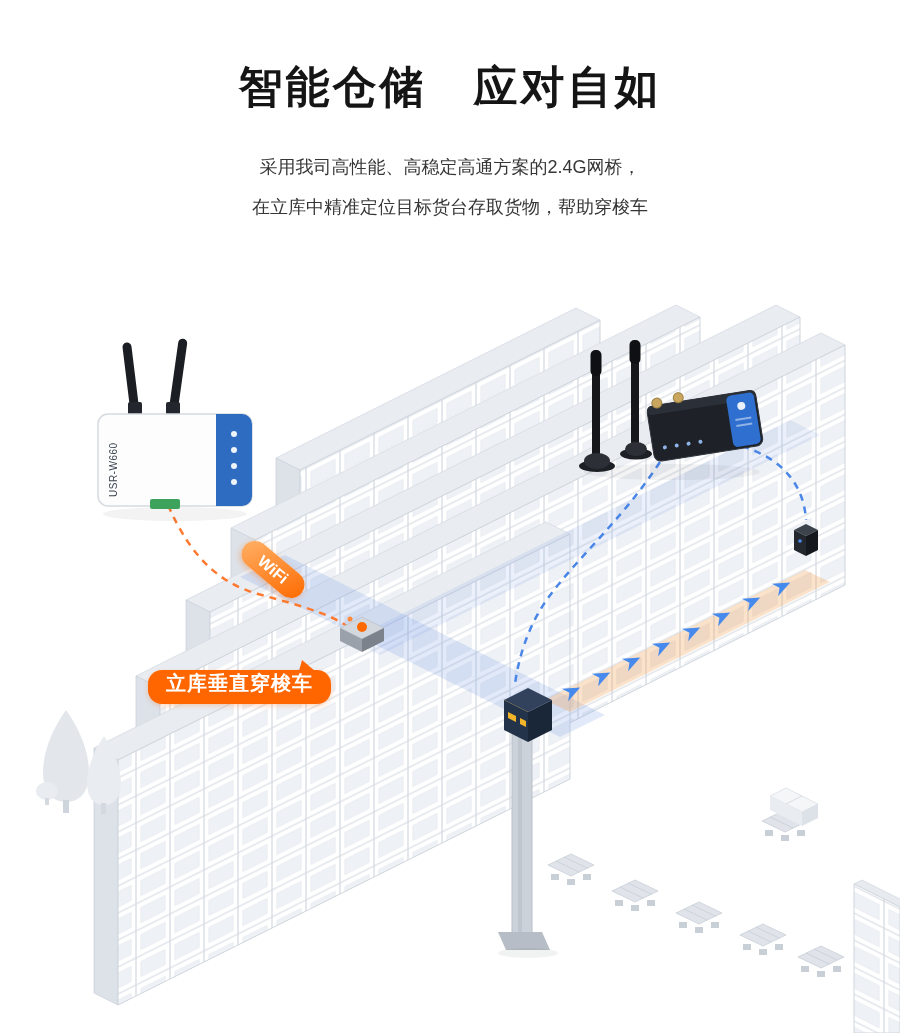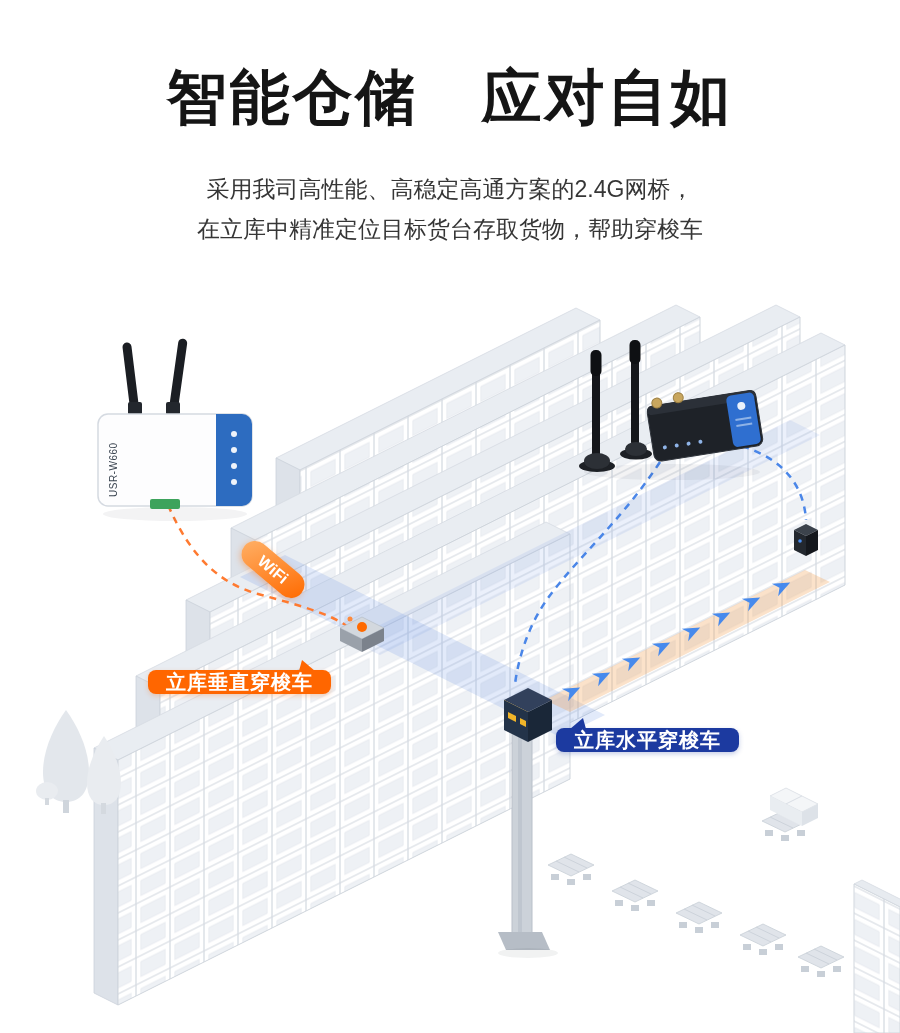--- a/index.html
+++ b/index.html
@@ -1,28 +1,28 @@
 <!DOCTYPE html>
 <html><head>
 <meta charset="utf-8">
 <style>
   html,body{margin:0;padding:0;background:#fff;}
   .page{position:relative;width:900px;height:1033px;background:#ffffff;overflow:hidden;
         font-family:"Liberation Sans",sans-serif;}
   .header{position:absolute;top:58px;left:0;width:100%;text-align:center;z-index:5;}
-  .page-title{font-size:60px;font-weight:800;color:#151515;letter-spacing:3px;margin:0 0 30px 0;}
-  .desc-line{font-size:23px;color:#363636;line-height:40px;}
+  .page-title{font-size:44px;font-weight:800;color:#151515;letter-spacing:3px;margin:0 0 30px 0;}
+  .desc-line{font-size:18px;color:#363636;line-height:40px;}
   .scene{position:absolute;left:0;top:0;width:900px;height:1033px;}
   .scene svg{position:absolute;left:0;top:0;}
   .wifi-badge{position:absolute;left:236px;top:556px;width:74px;height:27px;border-radius:14px;
       background:linear-gradient(120deg,#ffb066,#ff6a00);color:#fff;font-size:16px;font-weight:bold;
       display:flex;align-items:center;justify-content:center;transform:rotate(40deg);
       box-shadow:0 2px 6px rgba(255,106,0,.35);z-index:6;}
-  .shuttle-label{position:absolute;height:24px;display:flex;align-items:center;padding:0 18px;
-      border-radius:8px;color:#fff;font-size:20px;font-weight:bold;letter-spacing:1px;z-index:6;}
+  .shuttle-label{position:absolute;height:34px;display:flex;padding:0 18px;
+      border-radius:14px;color:#fff;font-size:20px;font-weight:bold;letter-spacing:1px;z-index:6;}
   .label-vertical{left:148px;top:670px;background:#ff6600;box-shadow:0 2px 5px rgba(255,102,0,.25);}
   .label-vertical::after{content:"";position:absolute;top:-10px;right:16px;width:0;height:0;
       border-left:3px solid transparent;border-right:13px solid transparent;border-bottom:11px solid #ff6600;}
   .label-horizontal{left:556px;top:728px;background:#1c3aa0;box-shadow:0 2px 5px rgba(28,58,160,.25);}
   .label-horizontal::after{content:"";position:absolute;top:-10px;left:14px;width:0;height:0;
       border-right:3px solid transparent;border-left:13px solid transparent;border-bottom:11px solid #1c3aa0;}
 </style>
 </head>
 <body>
 
@@ -212,18 +212,15 @@
         </g>
       </g>
     </svg>
 
     <div class="wifi-badge">
       <span>WiFi</span>
     </div>
     <div class="shuttle-label label-vertical">
       <span>立库垂直穿梭车</span>
     </div>
-    <div class="shuttle-label label-horizontal">
-      <span>立库水平穿梭车</span>
-    </div>
   </div>
 
 </div>
 
 </body></html>

